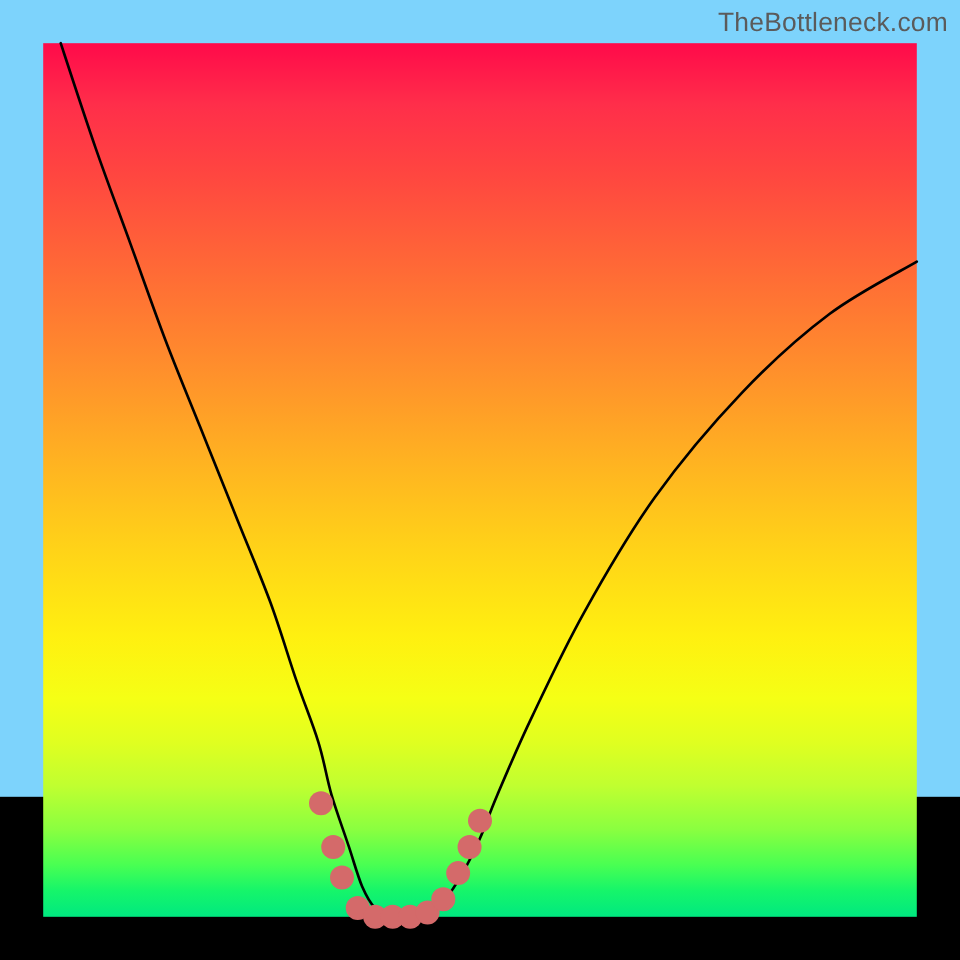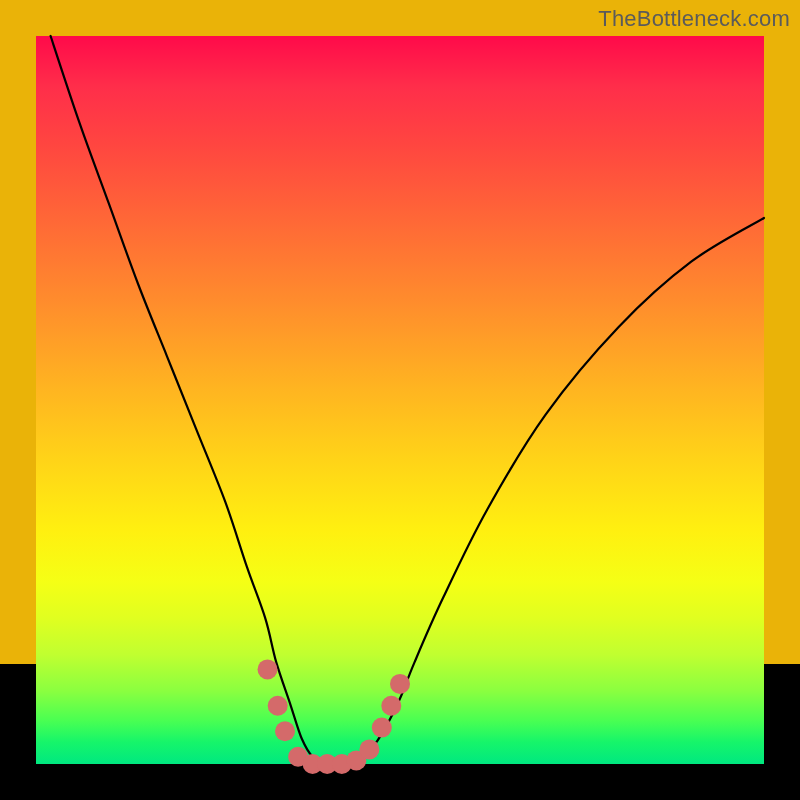--- a/index.html
+++ b/index.html
@@ -10,21 +10,21 @@
     background: #000;
     overflow: hidden;
     font-family: Arial, Helvetica, sans-serif;
   }
   .frame {
     position: absolute;
     left: 0;
     top: 0;
     width: 800px;
     height: 664px;
-    background: #eab308;
+    background: #7dd3fc;
   }
   .plot {
     position: absolute;
     left: 36px;
     top: 36px;
     width: 728px;
     height: 728px;
     
     background: linear-gradient(
       to bottom,

